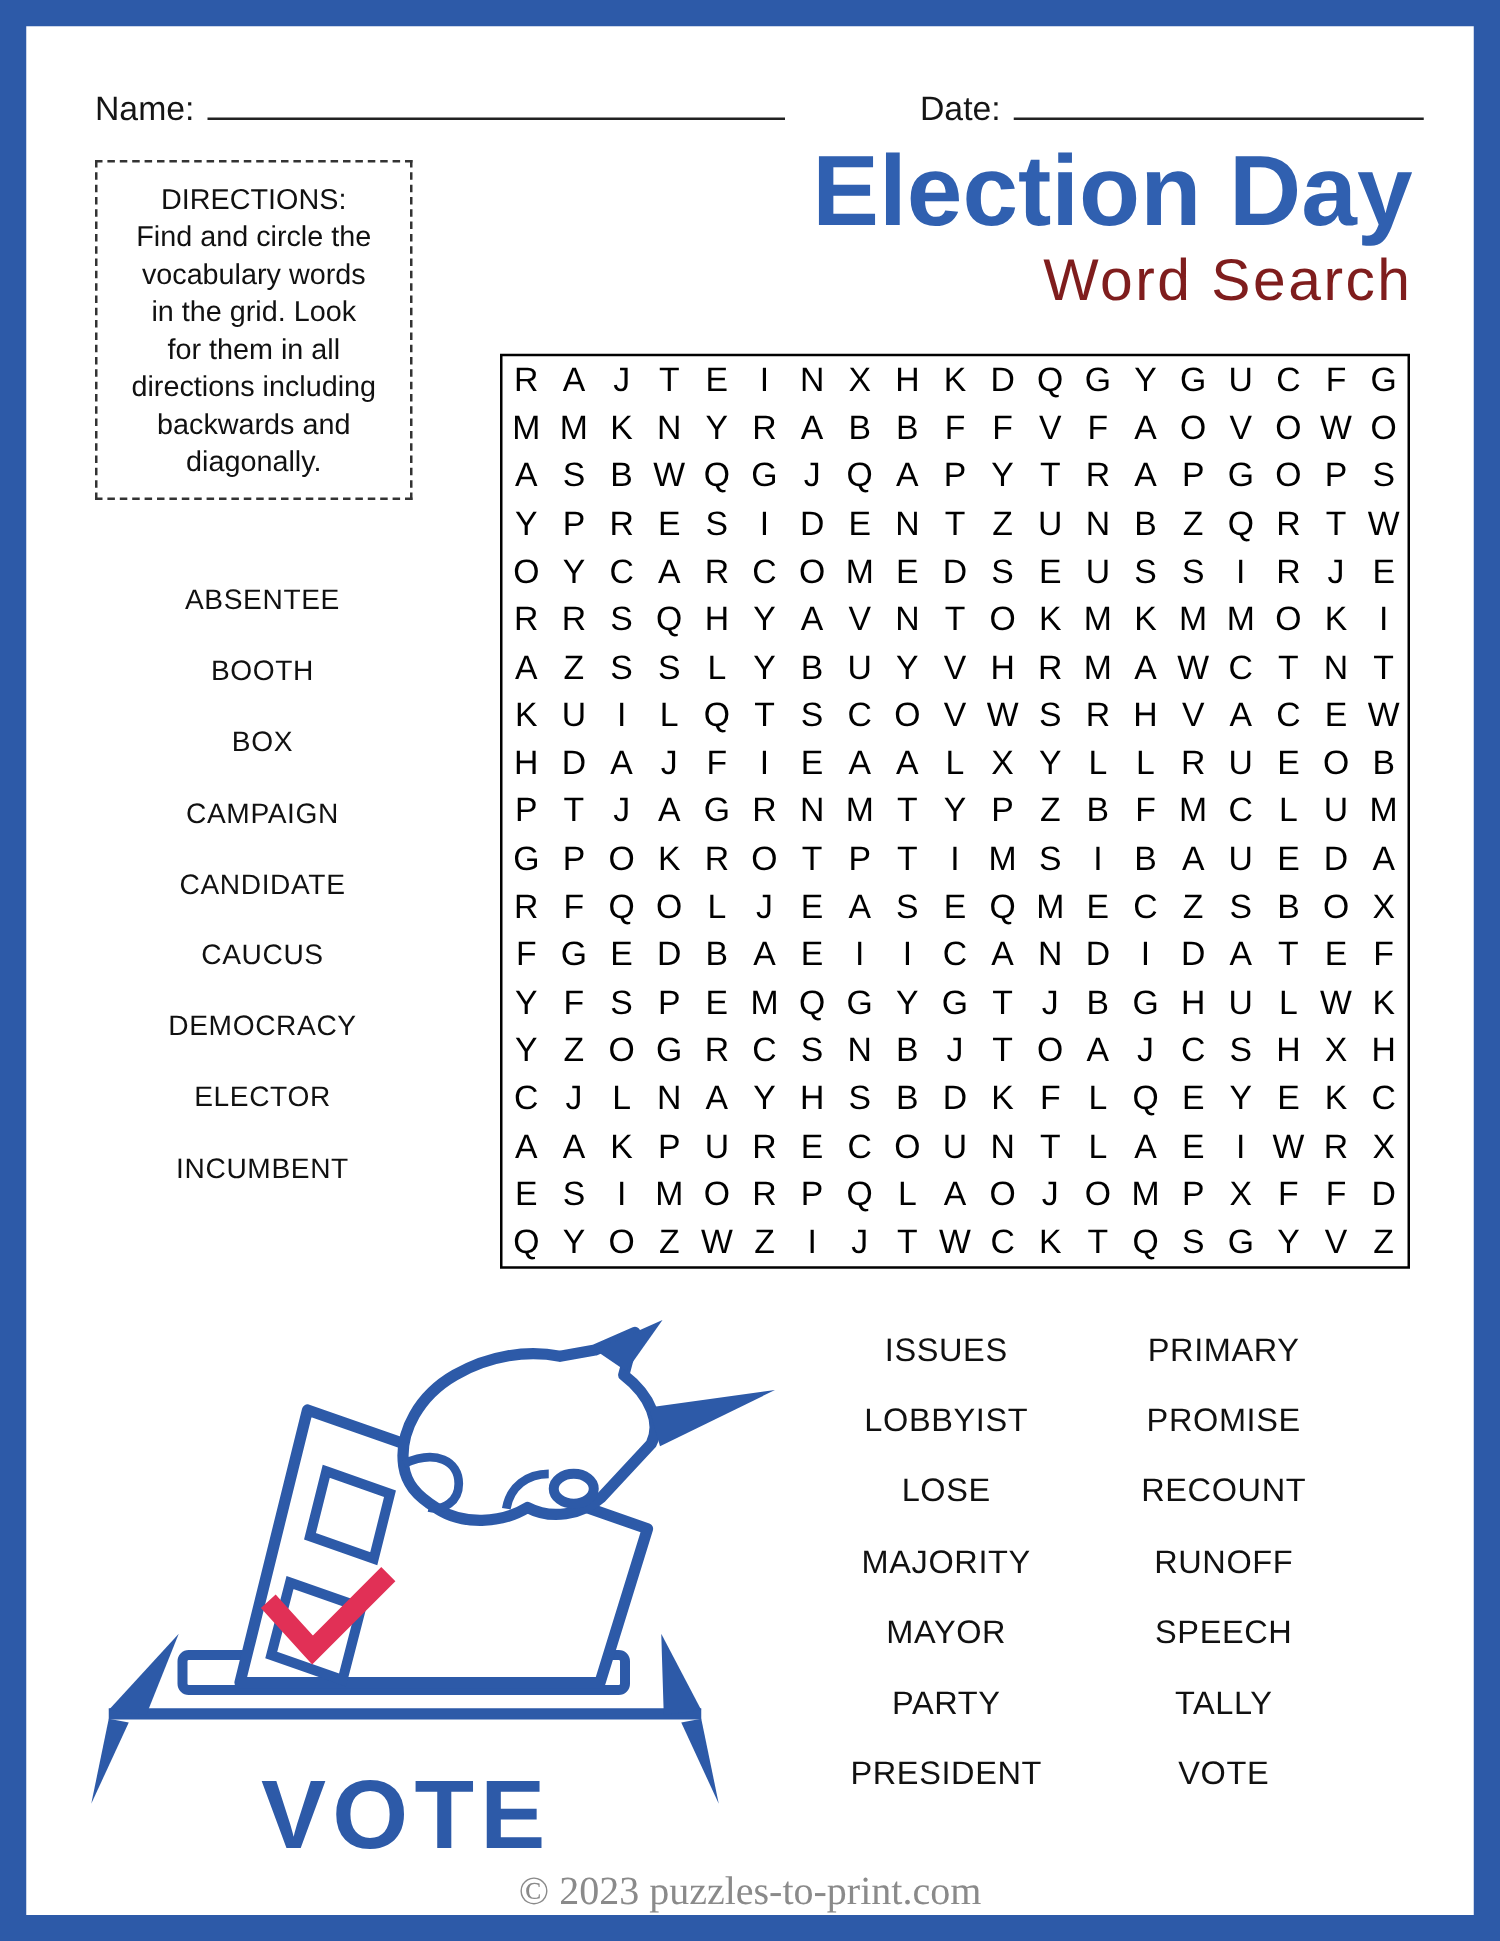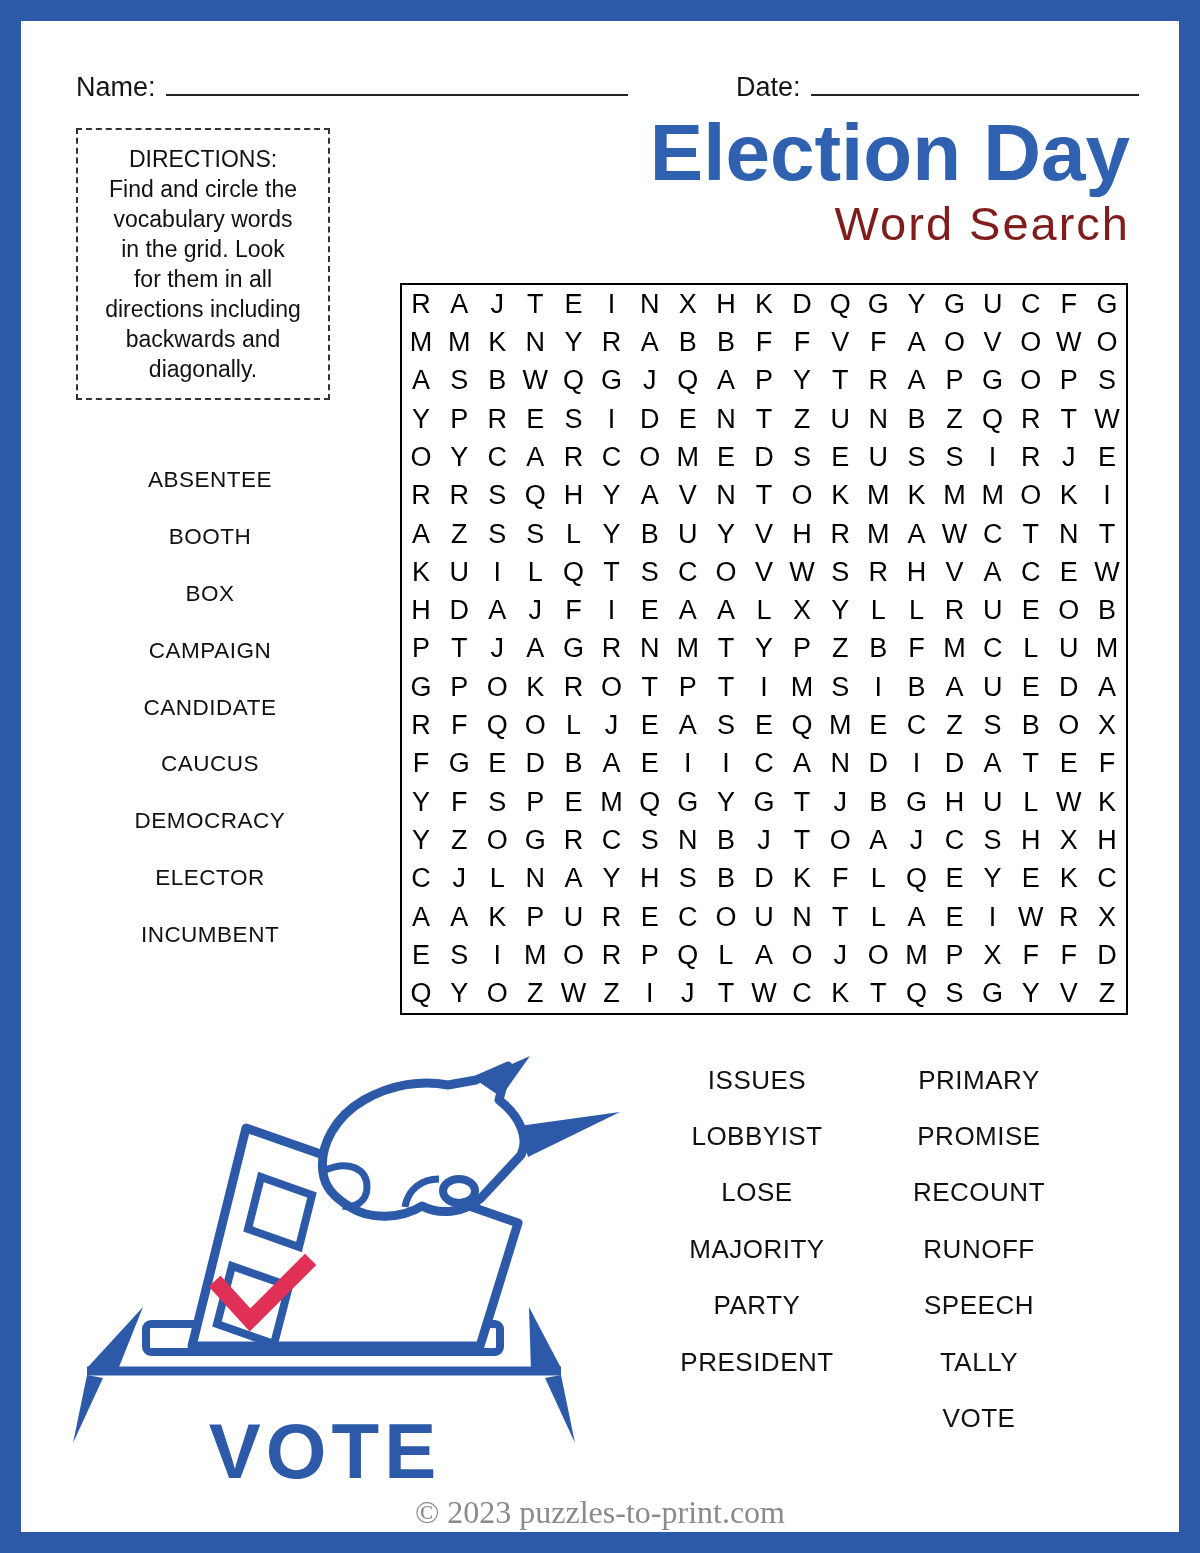--- a/index.html
+++ b/index.html
@@ -467,20 +467,21 @@
     <div class="word-item">DEMOCRACY</div>
     <div class="word-item">ELECTOR</div>
     <div class="word-item">INCUMBENT</div>
   </div>
 
 <div class="word-col bottom-col col1">
     <div class="word-item">ISSUES</div>
     <div class="word-item">LOBBYIST</div>
     <div class="word-item">LOSE</div>
     <div class="word-item">MAJORITY</div>
+    <div class="word-item">MAYOR</div>
     <div class="word-item">PARTY</div>
     <div class="word-item">PRESIDENT</div>
   </div>
 
 <div class="word-col bottom-col col2">
     <div class="word-item">PRIMARY</div>
     <div class="word-item">PROMISE</div>
     <div class="word-item">RECOUNT</div>
     <div class="word-item">RUNOFF</div>
     <div class="word-item">SPEECH</div>

